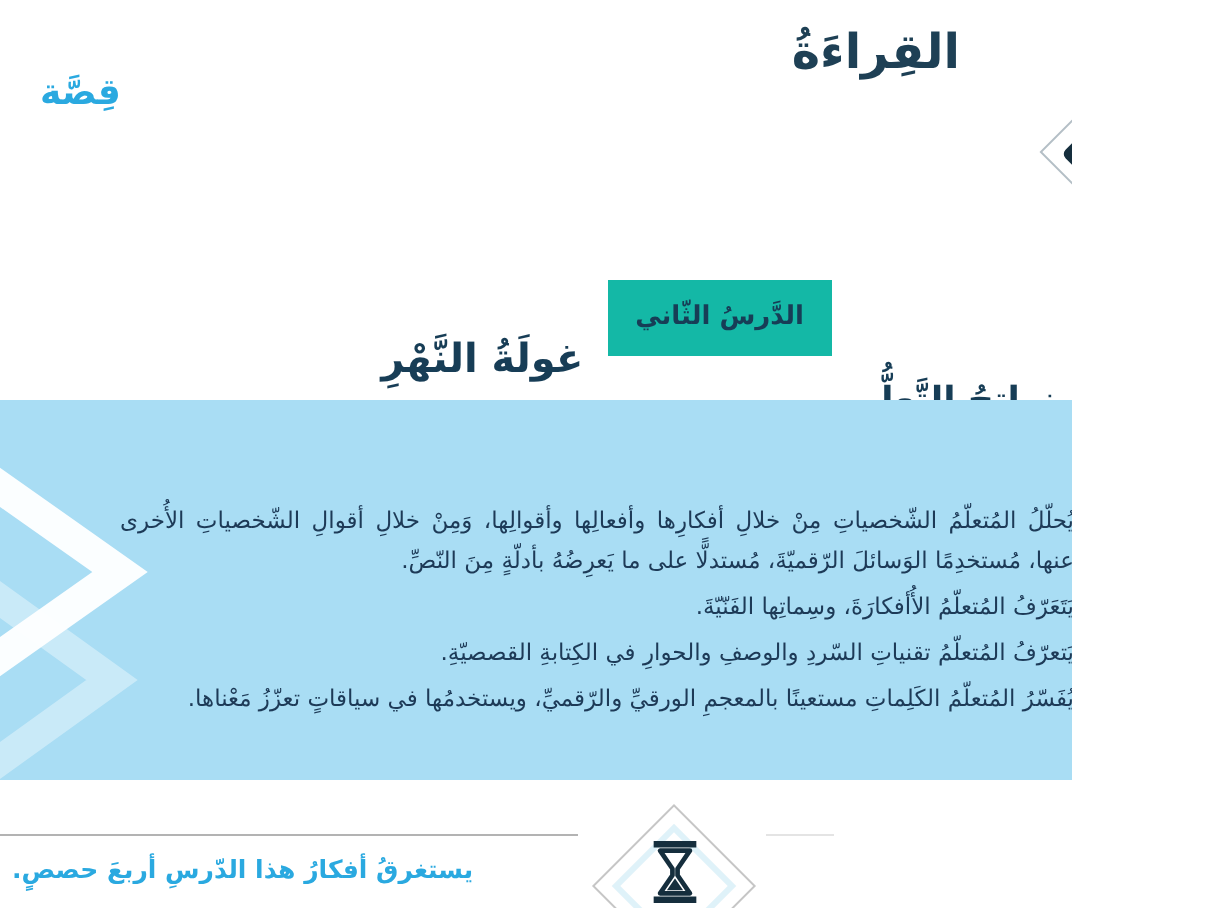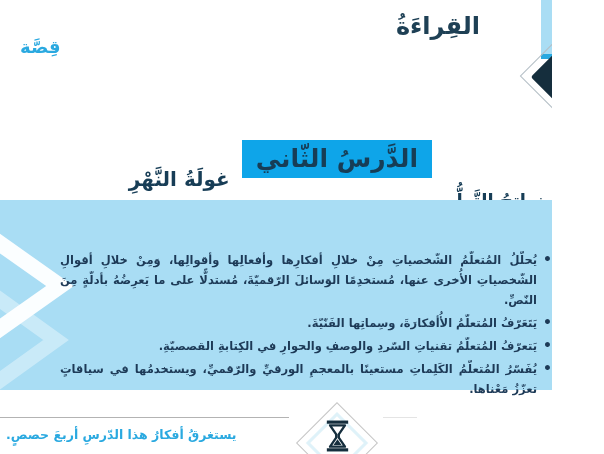--- a/index.html
+++ b/index.html
@@ -1,19 +1,18 @@
 <!DOCTYPE html>
 <html lang="ar"><head>
 <meta charset="utf-8">
 <style>
   html,body{margin:0;padding:0;background:#fff;}
   .page{
     position:relative;width:536px;height:454px;overflow:hidden;background:#ffffff;
     font-family:"DejaVu Sans", sans-serif;
-    padding-left:16px;
   }
   
   .story-label{
     position:absolute;left:20px;top:32px;font-size:18px;font-weight:700;
     color:#2aa9e0;direction:rtl;line-height:30px;
   }
   
   .section-title{
     position:absolute;left:384px;top:4px;width:96px;text-align:right;
     font-size:24px;font-weight:800;color:#1e4055;direction:rtl;line-height:44px;
@@ -29,34 +28,34 @@
     position:absolute;left:541px;top:52px;width:50px;height:50px;background:#152e3d;
     transform:rotate(45deg);border-radius:3px;display:flex;align-items:center;justify-content:center;
   }
   .unit-num{transform:rotate(-45deg);color:#ffffff;font-size:15px;font-weight:700;}
   
   .lesson-row{
     position:absolute;top:126px;right:120px;display:flex;flex-direction:row;
     align-items:center;gap:12px;direction:rtl;
   }
   .lesson-label{
-    background:#0ea5e9;padding:6px 14px;font-size:25px;font-weight:700;color:#173d56;line-height:26px;
+    background:#14b8a6;padding:6px 14px;font-size:13px;font-weight:700;color:#173d56;line-height:26px;
   }
   .lesson-title{font-size:20px;font-weight:800;color:#173d56;line-height:26px;margin-top:40px;}
   
   .outcomes-heading{
     position:absolute;top:166px;right:8px;font-size:18px;font-weight:800;
     color:#173d56;direction:rtl;line-height:30px;margin-top:20px;
   }
   
   .outcomes-box{position:absolute;left:0;top:200px;width:604px;height:190px;background:#a9ddf4;}
   .chevrons{position:absolute;left:0;top:0;width:180px;height:190px;}
   .outcomes-list{
     position:relative;margin:0;padding:50px 52px 0 60px;list-style:none;
-    direction:rtl;text-align:justify;color:#1d3a57;font-size:11.5px;line-height:20px;font-weight:700;
+    direction:rtl;text-align:justify;color:#1d3a57;font-size:11.5px;line-height:20px;font-weight:400;
   }
   .outcomes-list li{position:relative;padding-right:15px;margin-bottom:3px;}
   .outcomes-list li::before{content:"\2022";position:absolute;right:0;top:-1px;font-size:14px;color:#1d3a57;}
   
   .footer-line{position:absolute;left:0;top:417px;width:289px;border-top:1px solid #b3b3b3;}
   .footer-line-right{position:absolute;left:383px;top:417px;width:34px;border-top:1px solid #b3b3b3;opacity:.35;}
   .fd-outer{
     position:absolute;left:308px;top:414px;width:58px;height:58px;background:#ffffff;
     transform:rotate(45deg);border:1.5px solid #c6c6c6;box-sizing:border-box;
   }

